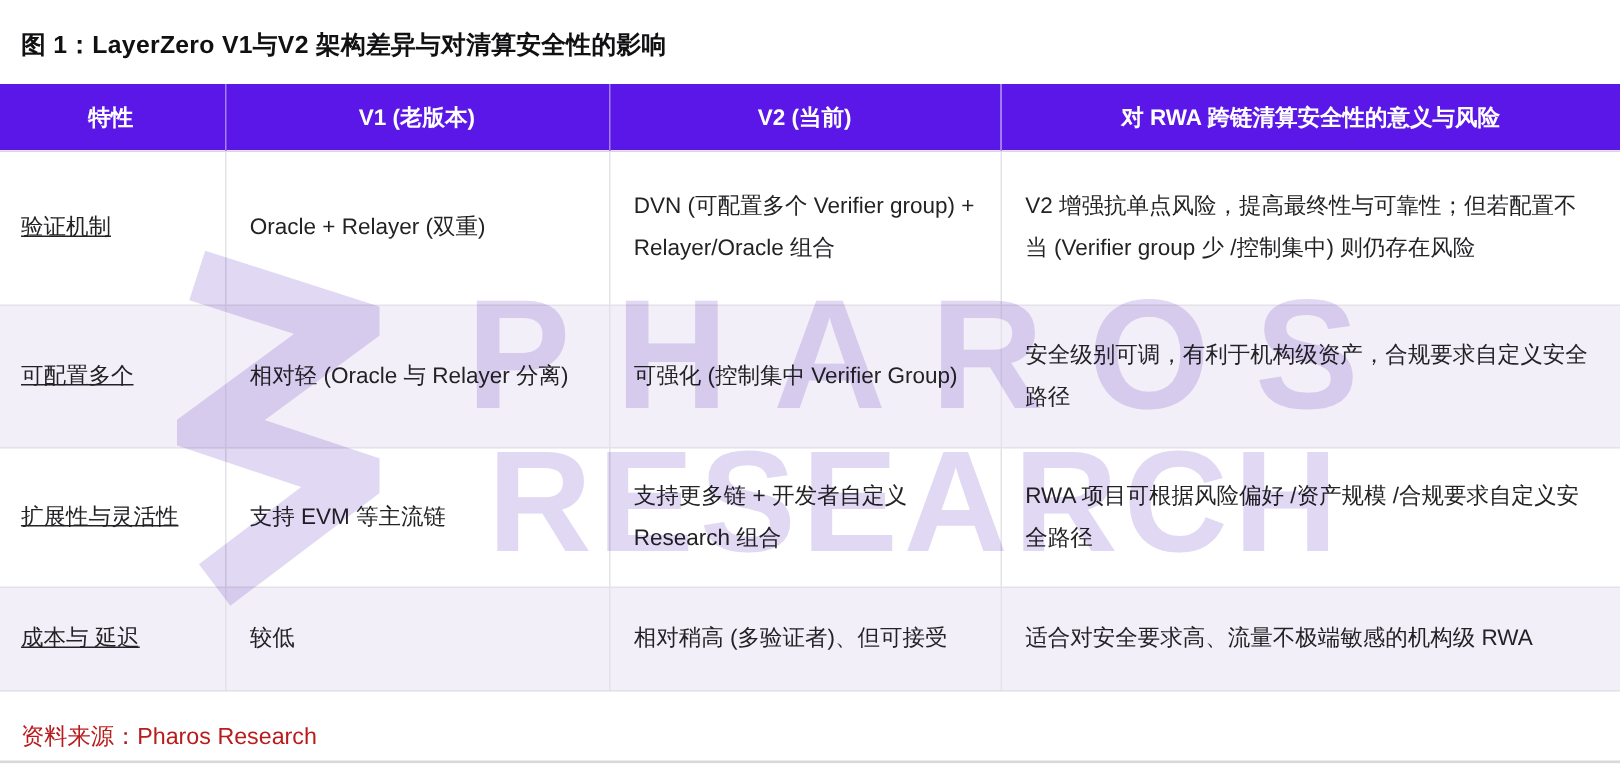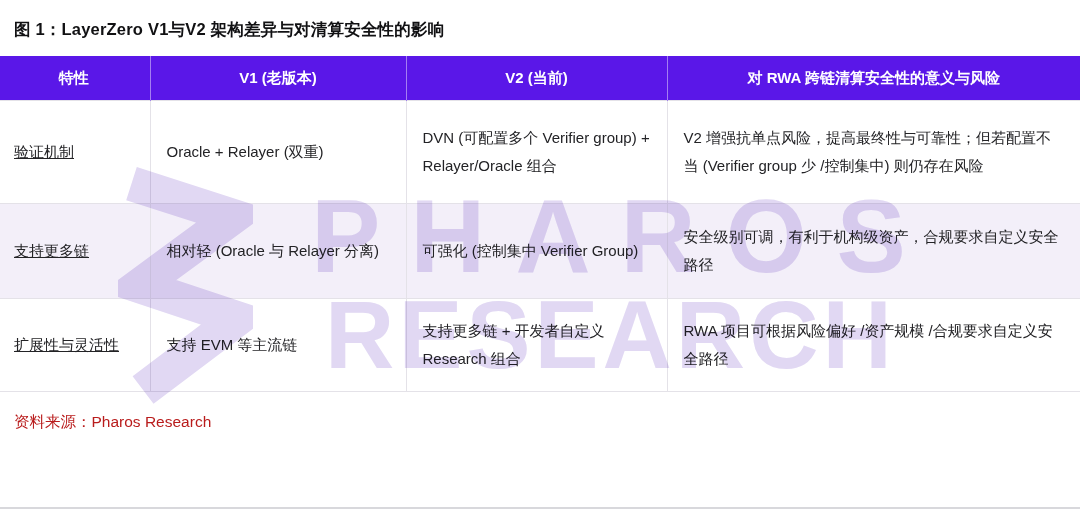--- a/index.html
+++ b/index.html
@@ -120,30 +120,36 @@
       </tr>
     </thead>
     <tbody>
       <tr class="r1">
         <td>验证机制</td>
         <td>Oracle + Relayer (双重)</td>
         <td>DVN (可配置多个 Verifier group) + Relayer/Oracle 组合</td>
         <td>V2 增强抗单点风险，提高最终性与可靠性；但若配置不当 (Verifier group 少 /控制集中) 则仍存在风险</td>
       </tr>
       <tr class="r2">
-        <td>支持更多链</td>
+        <td>可配置多个</td>
         <td>相对轻 (Oracle 与 Relayer 分离)</td>
         <td>可强化 (控制集中 Verifier Group)</td>
         <td>安全级别可调，有利于机构级资产，合规要求自定义安全路径</td>
       </tr>
       <tr class="r3">
         <td>扩展性与灵活性</td>
         <td>支持 EVM 等主流链</td>
         <td>支持更多链 + 开发者自定义 Research 组合</td>
         <td>RWA 项目可根据风险偏好 /资产规模 /合规要求自定义安全路径</td>
+      </tr>
+      <tr class="r4">
+        <td>成本与 延迟</td>
+        <td>较低</td>
+        <td>相对稍高 (多验证者)、但可接受</td>
+        <td>适合对安全要求高、流量不极端敏感的机构级 RWA</td>
       </tr>
     </tbody>
   </table>
 
   <div class="fig-source">资料来源：Pharos Research</div>
 
   <div class="watermark">
     <span>
       <svg width="135" height="248" viewBox="0 0 140 256" aria-hidden="true">
         <polyline points="14,26 120,60 22,132 124,166 26,240" fill="none" stroke="#E1D8F3" stroke-width="36" stroke-linejoin="miter"></polyline>

